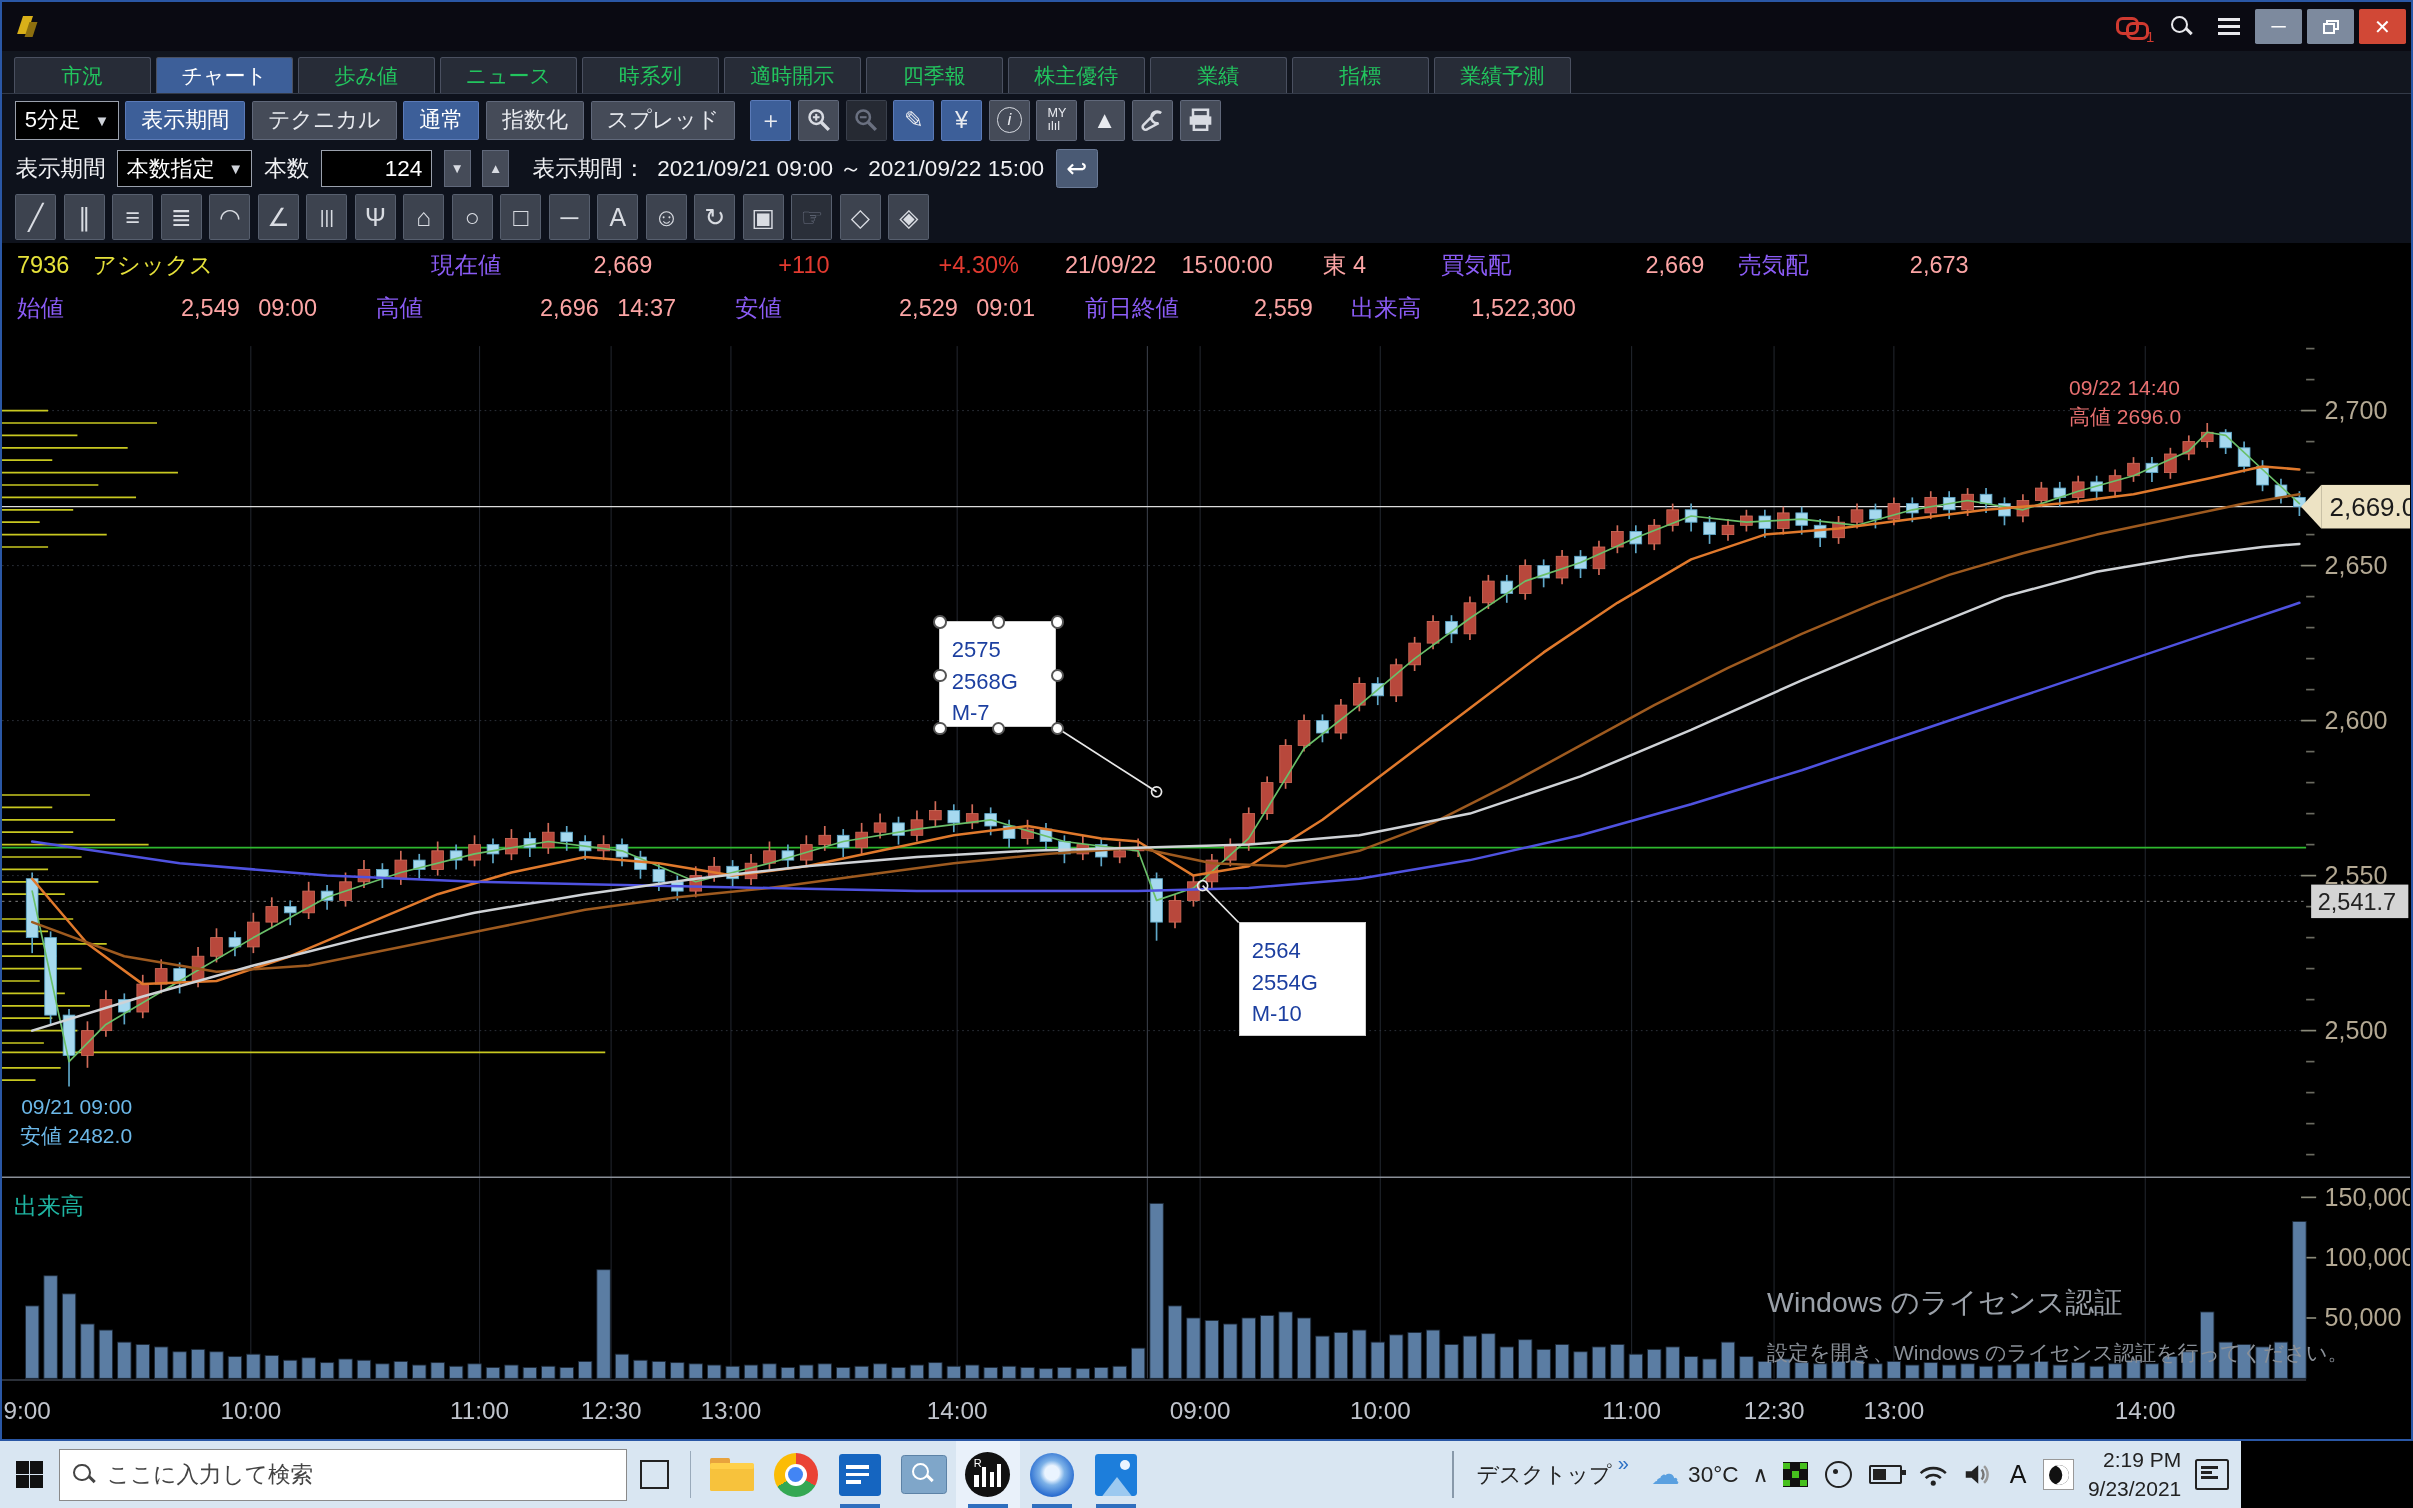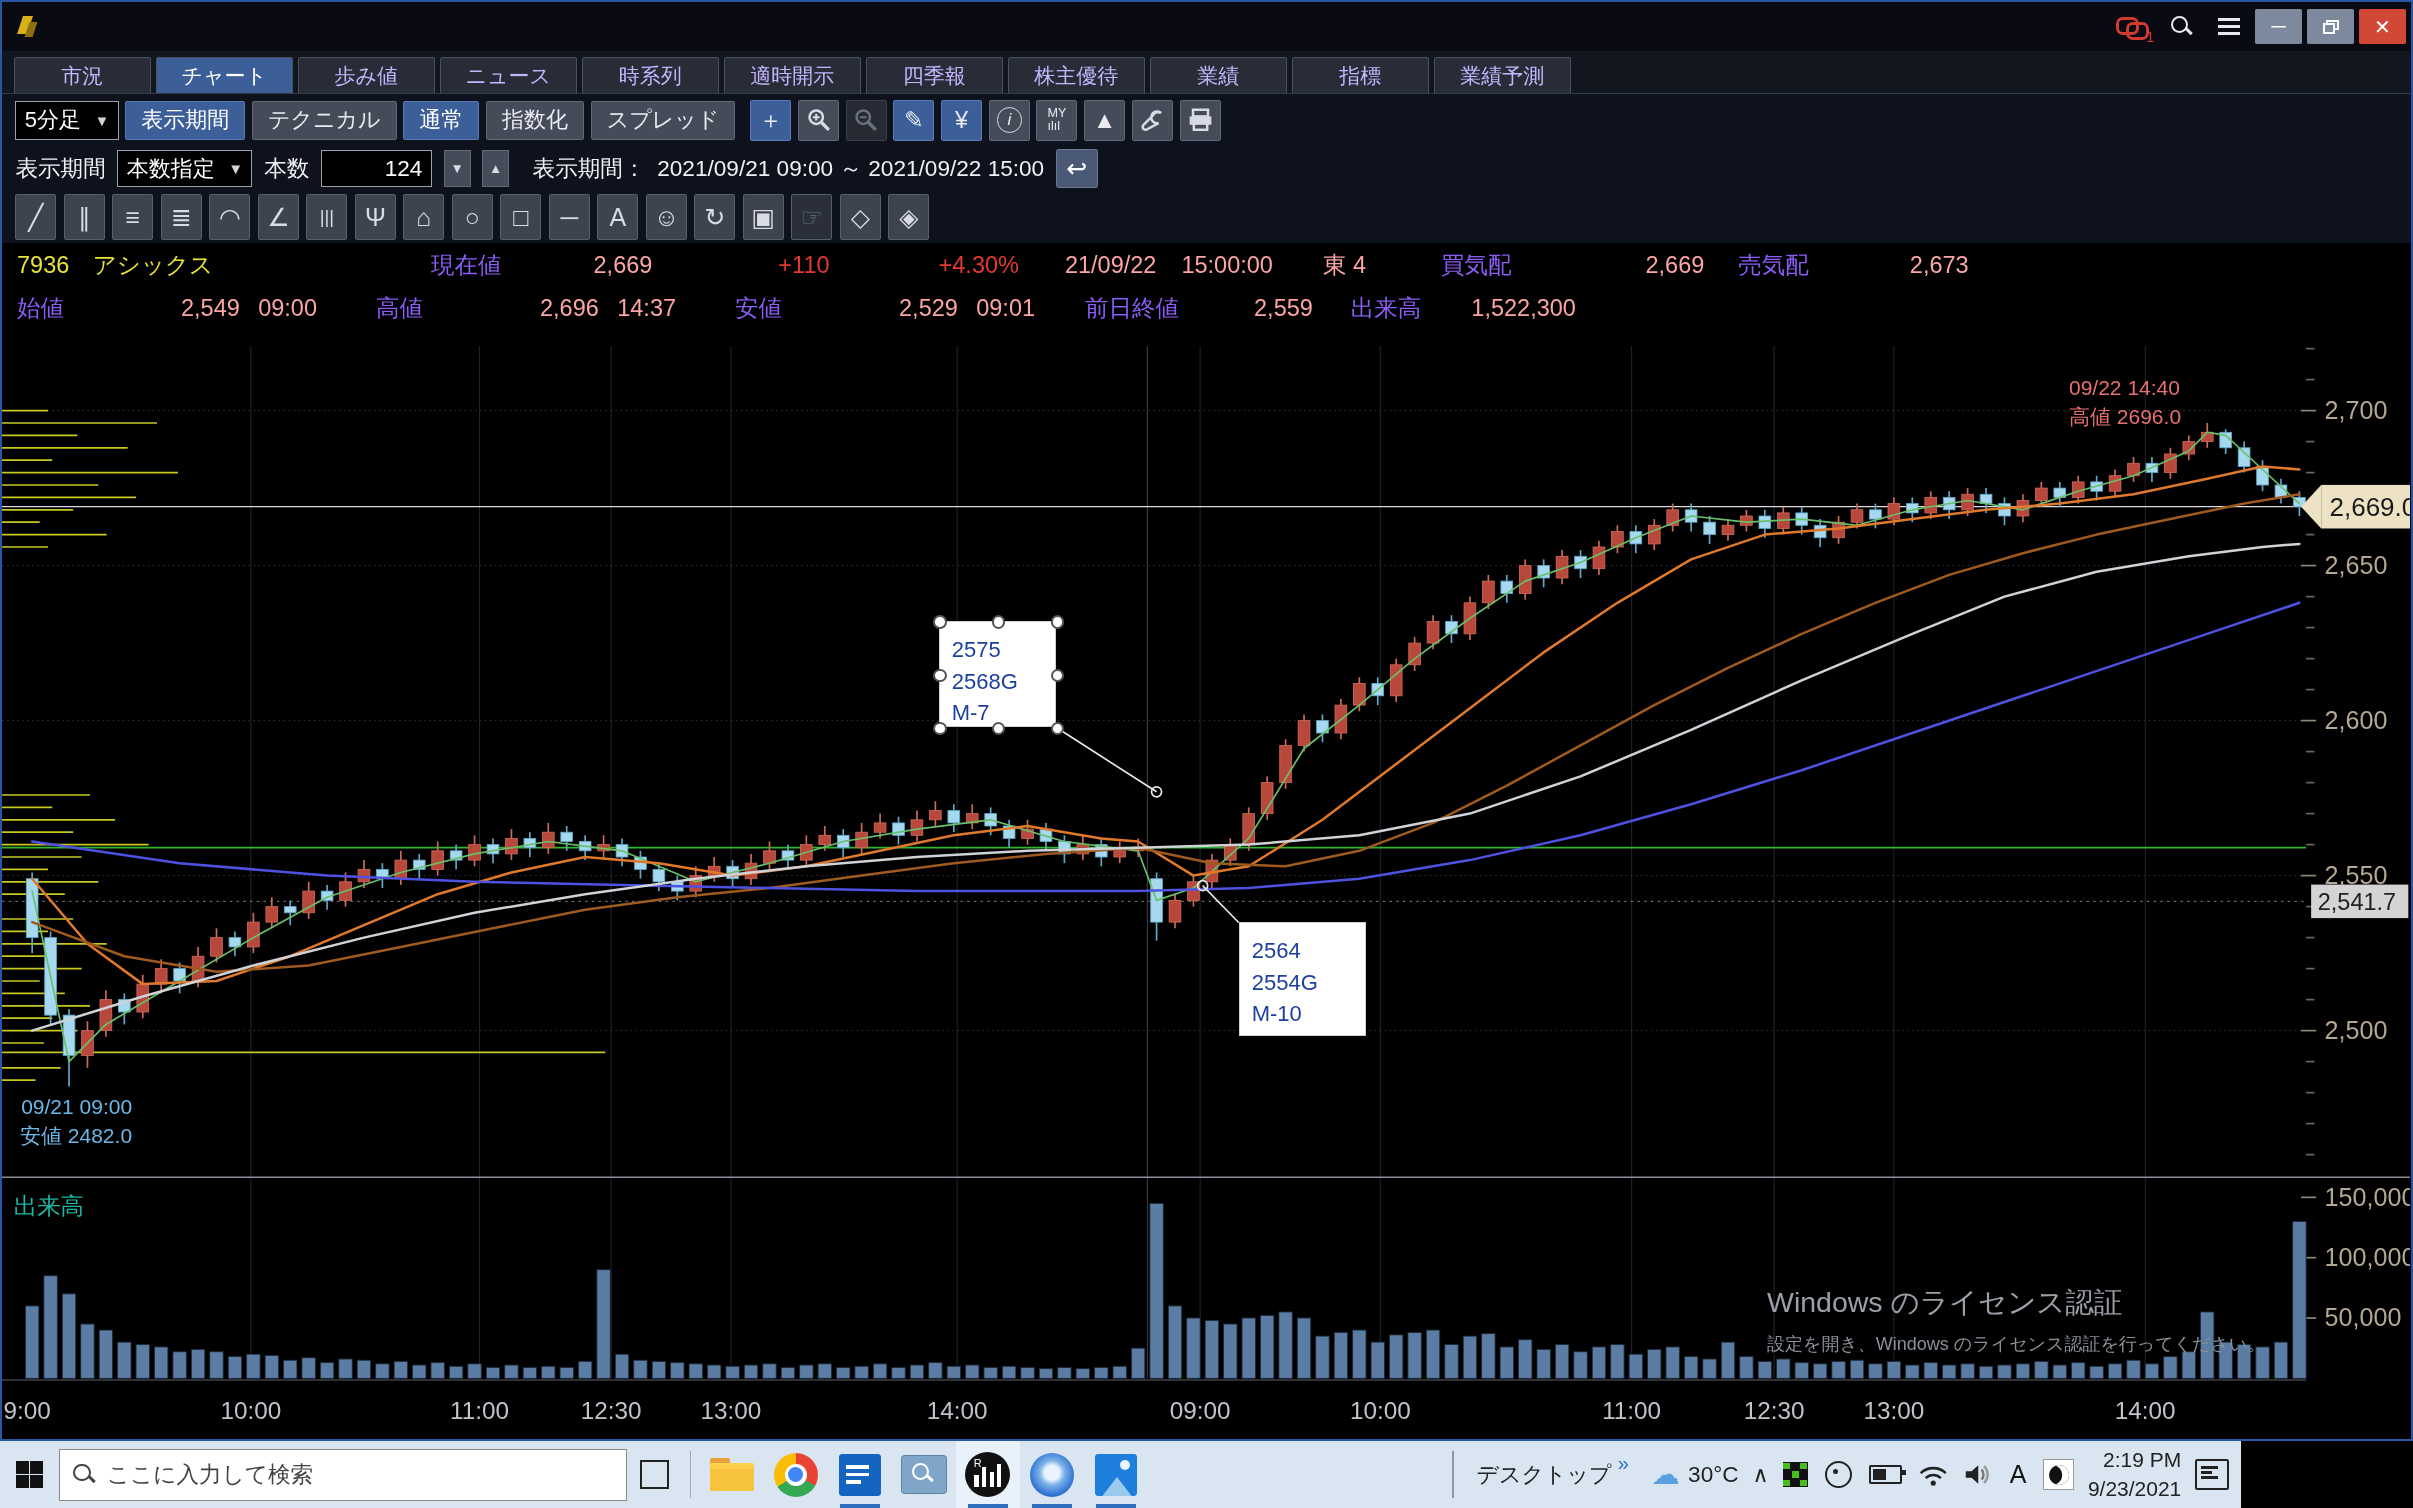--- a/index.html
+++ b/index.html
@@ -28,21 +28,21 @@
     color:#fff;font-size:20px;background:#7d8a9e;border-radius:1.7px;}
   .wbtn.close{background:#d14836;margin-right:5px;}
   .restore-glyph{position:relative;width:15px;height:13.4px;}
   .restore-glyph i{position:absolute;border:2.5px solid #fff;}
   .restore-glyph i:first-child{left:3.4px;top:0;width:8.4px;height:6.7px;}
   .restore-glyph i:last-child{left:0;top:3.4px;width:8.4px;height:6.7px;background:#7d8a9e;}
   
   .tabbar{height:42px;background:#12161f;display:flex;align-items:flex-end;padding-left:11.7px;gap:5px;
     border-bottom:1.7px solid #333a48;flex:none;}
   .tab{min-width:91px;padding:0 22px;height:35px;display:flex;align-items:center;justify-content:center;
-    background:#272c37;border:0.8px solid #4a5060;border-bottom:none;color:#c4b5fd;font-size:21px;border-radius:2.5px 2.5px 0 0;}
+    background:#272c37;border:0.8px solid #4a5060;border-bottom:none;color:#22c55e;font-size:21px;border-radius:2.5px 2.5px 0 0;}
   .tab.active{background:#3d5f99;color:#fff;}
   
   .toolbar1{height:52px;display:flex;align-items:center;padding-left:13.4px;gap:6.7px;flex:none;background:#0e121c;}
   .select{height:37px;background:#000;border:0.8px solid #9aa0ac;color:#fff;font-size:22px;
     display:flex;align-items:center;padding:0 8.4px;gap:13.4px;}
   .select .caret{color:#cfd3da;font-size:15px;}
   .btn{height:37px;padding:0 15px;background:#454b58;border:0.8px solid #60687a;color:#e9ebf0;
     font-size:22px;display:flex;align-items:center;border-radius:1.7px;}
   .btn.blue{background:#3d5f99;border-color:#5a7ab8;color:#fff;}
   .ibtn{width:39px;height:39px;background:#454b58;border:0.8px solid #60687a;color:#e9ebf0;font-size:23.5px;
@@ -68,21 +68,21 @@
   .c-yel{color:#e6e23a;} .c-teal{color:#8b5cf6;} .c-red{color:#e23a30;} .c-wht{color:#fca5a5;}
   
   .chartwrap{position:relative;flex:1;background:#000;overflow:hidden;}
   .chartwrap svg{position:absolute;left:0;top:0;}
   .tooltip-box{position:absolute;background:#fff;color:#1c3fa0;font-size:22px;line-height:1.45;
     padding:11.7px 11.7px;box-sizing:border-box;border:0.8px solid #cfcfcf;}
   .handle{position:absolute;width:13.4px;height:13.4px;border-radius:50%;background:#fff;border:2.5px solid #555;box-sizing:border-box;}
   .note{position:absolute;font-size:21px;line-height:1.4;white-space:pre;}
   .note.red{color:#e87070;} .note.blue{color:#6cb8e8;}
   .watermark{position:absolute;color:#9aa0a8;text-align:left;}
-  .wm1{font-size:28.5px;} .wm2{font-size:18px;margin-top:10px;color:#8a9098;}
+  .wm1{font-size:28.5px;} .wm2{font-size:21px;margin-top:17px;color:#8a9098;}
   
   .taskbar{position:absolute;left:0;bottom:0;width:2241px;height:67px;background:#d9e6f2;display:flex;align-items:center;}
   .tb-start{width:59px;height:67px;display:flex;align-items:center;justify-content:center;}
   .winlogo{width:27px;height:27px;display:grid;grid-template-columns:12.6px 12.6px;grid-template-rows:12.6px 12.6px;gap:1.7px;}
   .winlogo i{background:#111;}
   .tb-search{width:553px;height:50px;background:#fff;border:0.8px solid #8a8a8a;display:flex;align-items:center;
     padding-left:13.4px;gap:11.7px;color:#444;font-size:22.6px;}
   .tb-search .mag i{border-color:#444;} .tb-search .mag:after{background:#444;}
   .tb-taskview{width:54px;height:67px;display:flex;align-items:center;justify-content:center;}
   .tv{width:25px;height:25px;border:2.5px solid #222;display:grid;place-items:center;}

